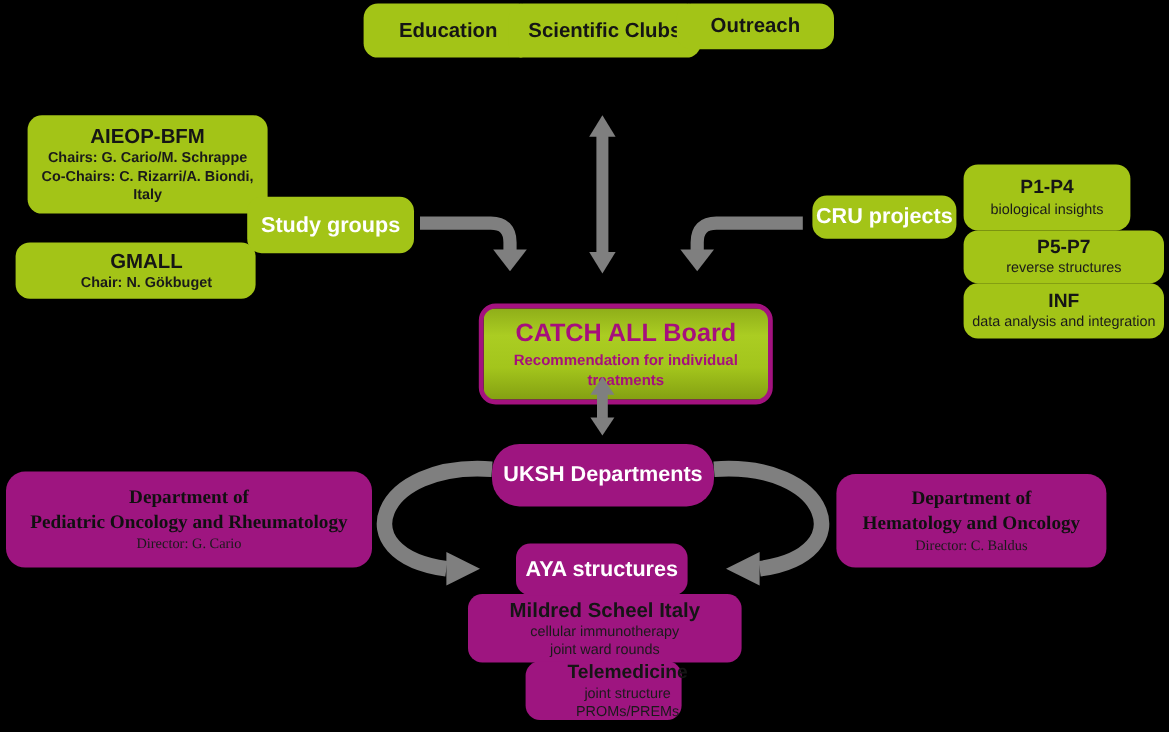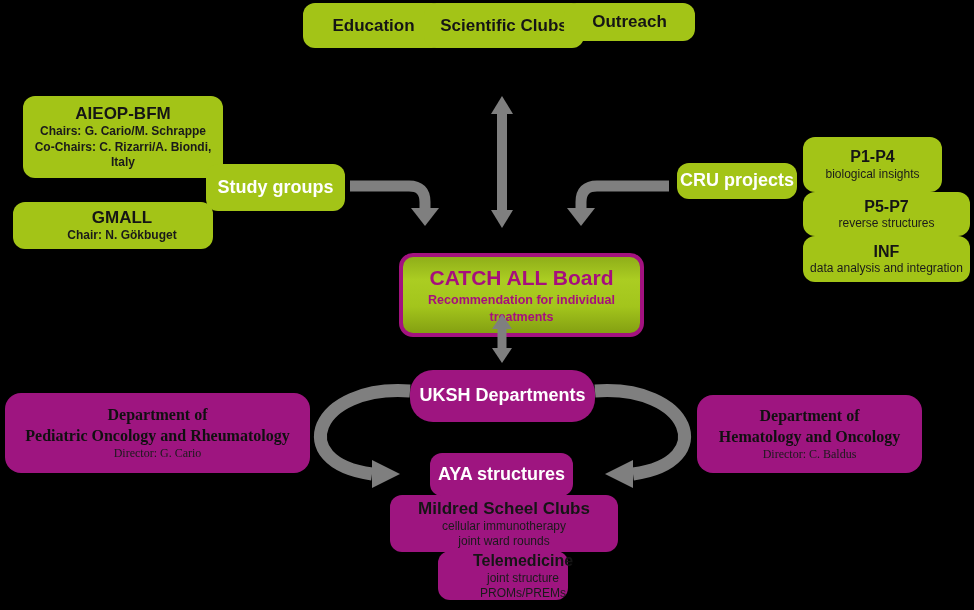--- a/index.html
+++ b/index.html
@@ -89,21 +89,21 @@
     <span class="sub-light">Director: G. Cario</span>
   </div>
 
   <div class="box magenta r14" style="left:697px;top:395px;width:225px;height:78px;">
     <span class="dept-line">Department of</span>
     <span class="dept-line">Hematology and Oncology</span>
     <span class="sub-light">Director: C. Baldus</span>
   </div>
 
   <div class="box magenta r12" style="left:390px;top:495px;width:228px;height:57px;">
-    <span class="title-black" style="font-size:17px;">Mildred Scheel Clubs</span>
+    <span class="title-black" style="font-size:17px;">Mildred Scheel Italy</span>
     <span class="sub-light">cellular immunotherapy</span>
     <span class="sub-light">joint ward rounds</span>
   </div>
   <div class="box magenta r12" style="left:438px;top:551px;width:130px;height:49px;padding-left:40px;">
     <span class="title-black" style="font-size:16px;">Telemedicine</span>
     <span class="sub-light">joint structure</span>
     <span class="sub-light">PROMs/PREMs</span>
   </div>
   <div class="box magenta r12" style="left:430px;top:453px;width:143px;height:43px;">
     <span class="title-white">AYA structures</span>

